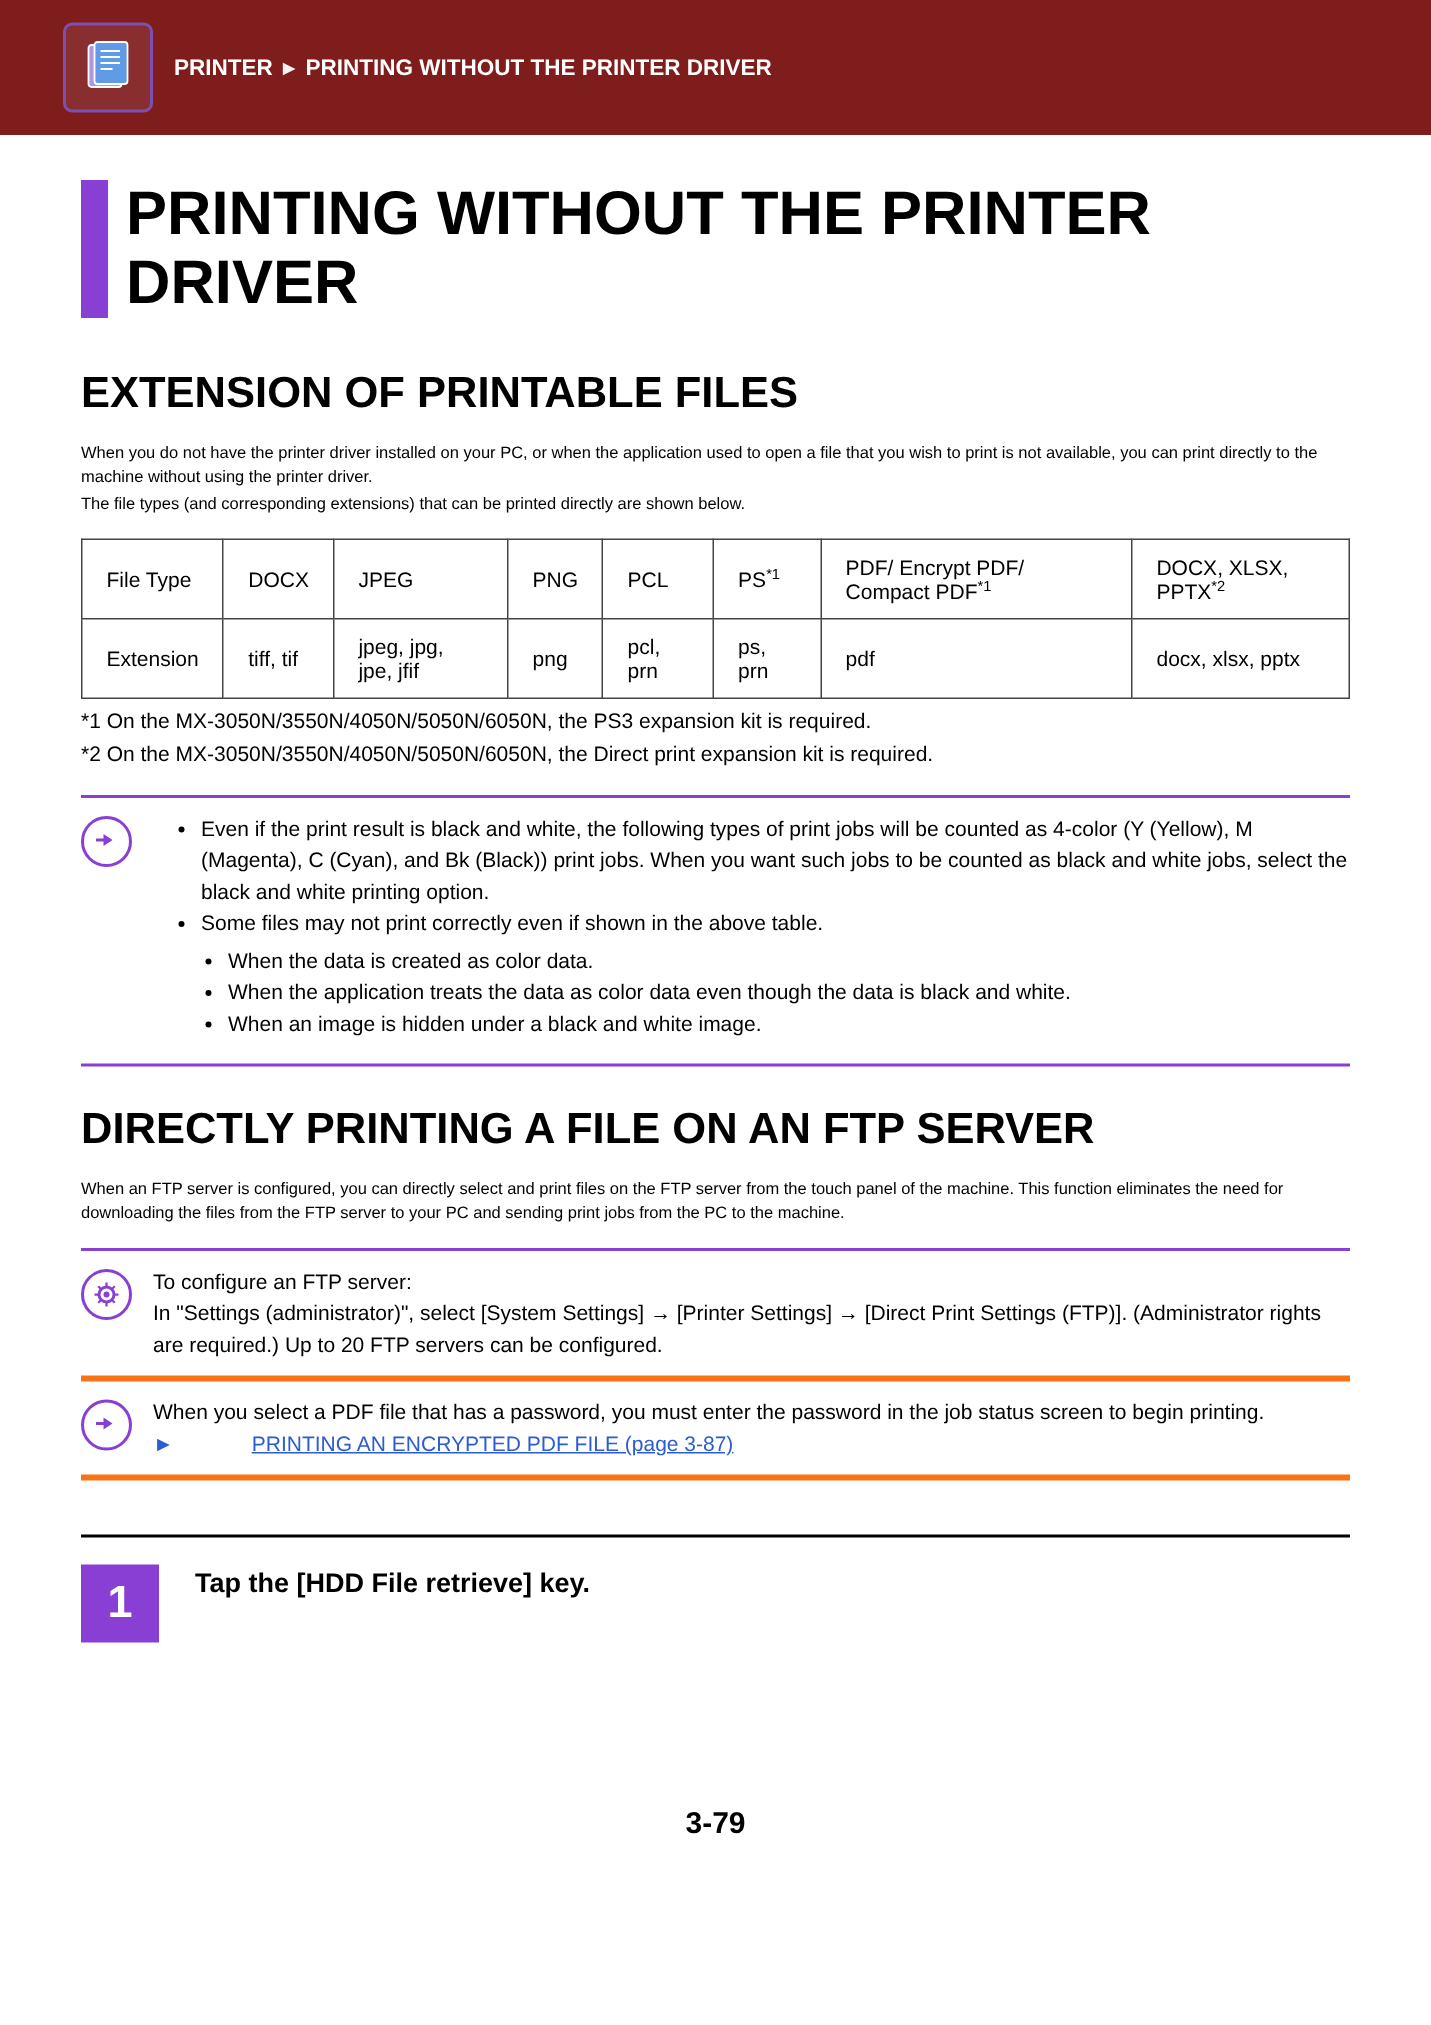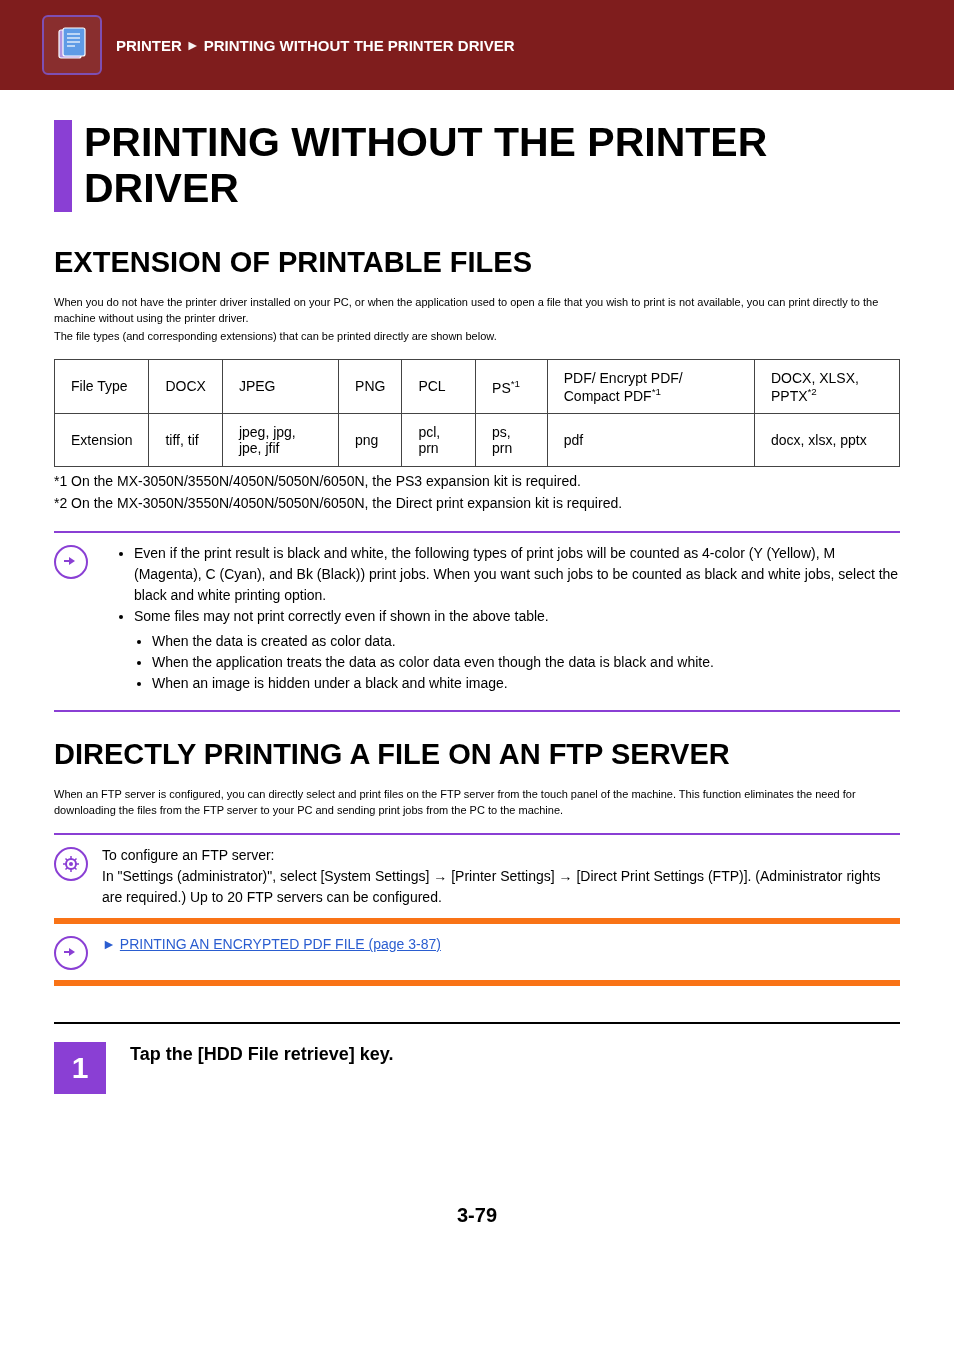--- a/index.html
+++ b/index.html
@@ -73,27 +73,27 @@
     width: 34px; height: 34px; flex: 0 0 34px;
     border: 2px solid #8a3fd4;
     border-radius: 50%;
     display: flex; align-items: center; justify-content: center;
     margin-top: 2px;
   }
   .bullets { list-style: disc; padding-left: 18px; }
   .bullets.inner { padding-left: 36px; margin: 4px 0;}
   .admin-block, .note-block {
     border-top: 2px solid #8a3fd4;
-    border-bottom: 6px solid #f97316;
+    border-bottom: 4px solid #f97316;
     padding: 10px 0;
     display: flex; gap: 14px;
     font-size: 14px; line-height: 1.5;
     margin-top: 14px;
   }
-  .link { color: #2a5dd0; text-decoration: underline; }
+  .link { color: #2a5dd0; text-decoration: underline; margin-left: 48px; }
   .link-arrow { color: #2a5dd0; font-weight: bold; text-decoration:none; margin-right:4px;}
   .step-row {
     border-top: 2px solid #000;
     margin-top: 36px;
     padding-top: 18px;
     display: flex; gap: 24px; align-items: flex-start;
   }
   .step-num {
     width: 52px; height: 52px; background:#8a3fd4; color:#fff;
     display:flex; align-items:center; justify-content:center;
@@ -200,20 +200,21 @@
     </div>
   </div>
 
   <div class="note-block" style="margin-top:0; border-top:none;">
     <div class="info-icon">
       <svg width="20" height="20" viewBox="0 0 20 20">
           <path d="M14 9l-6-4v3H3v2h5v3l6-4z" fill="#8a3fd4"></path>
         </svg>
     </div>
     <div>
+      <div>When you select a PDF file that has a password, you must enter the password in the job status screen to begin printing.</div>
       <div>
         <span class="link-arrow">►</span><a href="#" class="link">PRINTING AN ENCRYPTED PDF FILE (page 3-87)</a>
       </div>
     </div>
   </div>
 
   <div class="step-row">
     <div class="step-num">1</div>
     <div class="step-text">Tap the [HDD File retrieve] key.</div>
   </div>

